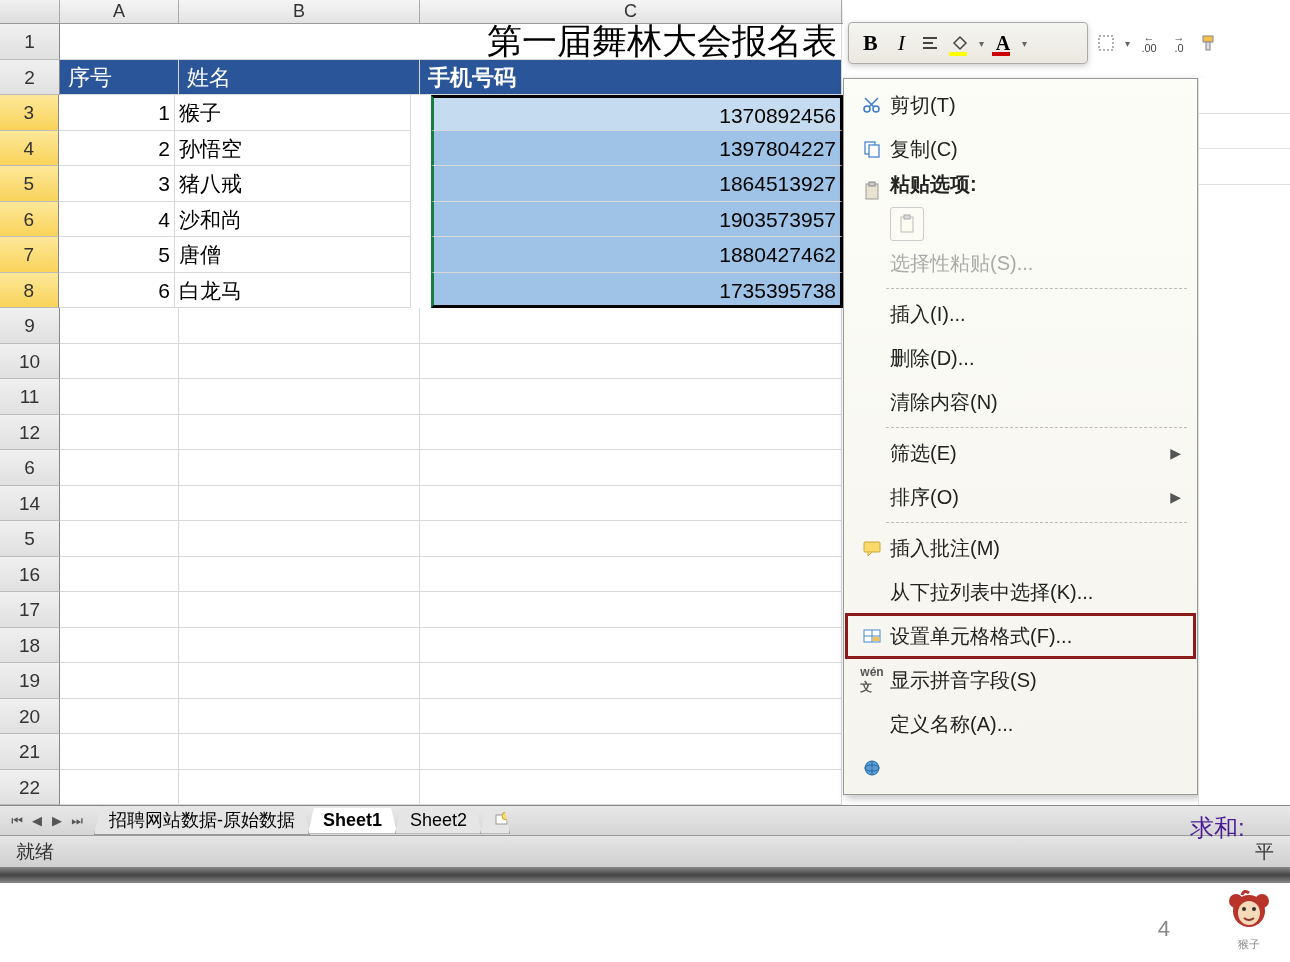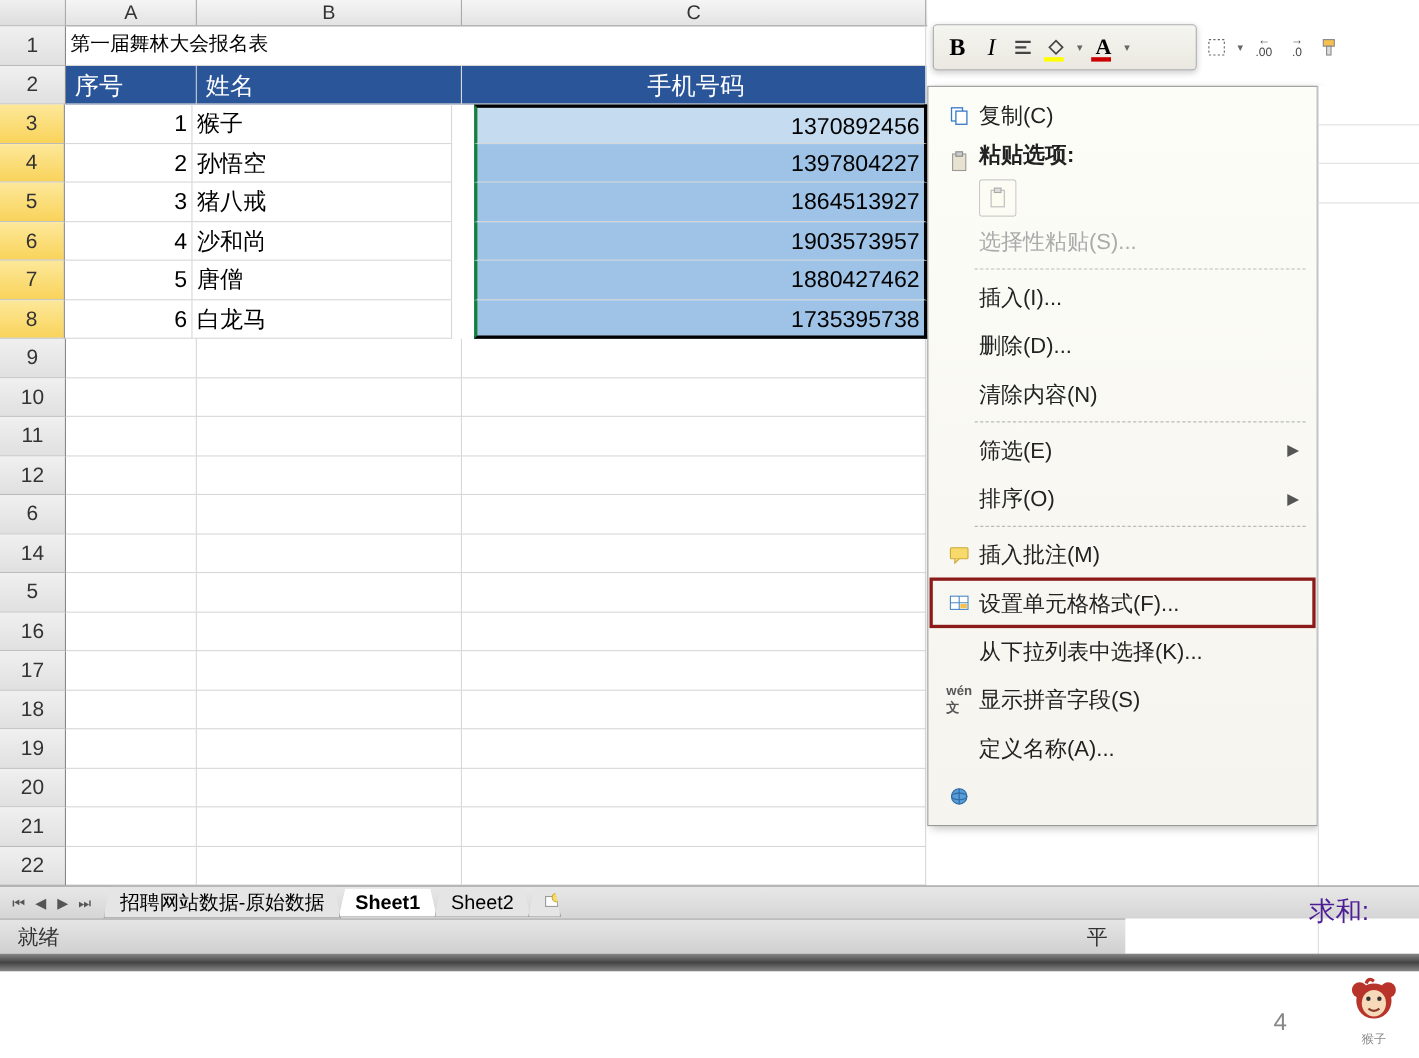--- a/index.html
+++ b/index.html
@@ -15,42 +15,42 @@
     
     .rows { }
     .row { display: flex; height: 35.5px; }
     .row-h { width: 60px; text-align: center; font-size: 19px; line-height: 35px; background: linear-gradient(#f0f0f0, #e0e0e0); border-right: 1px solid #888; border-bottom: 1px solid #bbb; color: #333; }
     .row-h.sel { background: linear-gradient(#fde89a, #f9d35a); }
     .cell { border-right: 1px solid #d8d8d8; border-bottom: 1px solid #d8d8d8; font-size: 21px; line-height: 35px; padding: 0 4px; overflow: hidden; white-space: nowrap; }
     .cell.ca { width: 119px; text-align: right; }
     .cell.cb { width: 241px; text-align: left; }
     .cell.cc { width: 422px; text-align: right; }
     
-    .title-row .cell { text-align: left; font-size: 18px; font-weight: normal; color: #000; font-family: Liberation Mono, monospace; }
+    .title-row .cell { text-align: right; font-size: 35px; font-weight: normal; color: #000; font-family: Liberation Serif, serif; }
     .title-merged { width: 782px; }
     
     .header-row .cell { background: #2a5599; color: #fff; font-size: 22px; text-align: left; padding-left: 8px; }
-    .header-row .cc { text-align: center; }
+    .header-row .cc { text-align: left; font-weight: bold; }
     
     .sel-range .cc { background: #9ec3e6; }
     .sel-first .cc { background: #c5dbef; }
     .sel-border-top { border-top: 3px solid #000; }
     .sel-border-left { border-left: 3px solid #15803d; margin-left: 20px; }
     .sel-border-right { border-right: 3px solid #000 !important; }
     .sel-border-bottom { border-bottom: 3px solid #000 !important; }
     
     
     .tabs-bar { position: absolute; top: 805px; left: 0; width: 1290px; height: 30px; background: linear-gradient(#e8e8e8, #d5d5d5); border-top: 1px solid #888; display: flex; align-items: center; font-size: 18px; }
     .tab-nav { display: flex; gap: 2px; padding: 0 8px; }
     .tab-nav-btn { width: 18px; height: 18px; display: flex; align-items: center; justify-content: center; cursor: pointer; color: #555; font-size: 13px; }
     .tab { padding: 2px 14px; background: #e5e5e5; border: 1px solid #999; border-top: none; cursor: pointer; clip-path: polygon(6px 0, calc(100% - 6px) 0, 100% 100%, 0 100%); margin-right: -2px; }
     .tab.active { background: #fff; font-weight: bold; }
     .new-tab { width: 30px; text-align: center; color: #888; }
     
-    .status-bar { position: absolute; top: 835px; left: 0; width: 1023px; height: 32px; background: linear-gradient(#e5e5e5, #d0d0d0); border-top: 1px solid #999; display: flex; align-items: center; padding: 0 16px; font-size: 19px; color: #333; justify-content: space-between;}
+    .status-bar { position: absolute; top: 835px; left: 0; width: 1290px; height: 32px; background: linear-gradient(#e5e5e5, #d0d0d0); border-top: 1px solid #999; display: flex; align-items: center; padding: 0 16px; font-size: 19px; color: #333; justify-content: space-between;}
     
     .bottom-stripe { position: absolute; top: 867px; left: 0; width: 1290px; height: 16px; background: linear-gradient(#888, #444, #888); }
     
     
     .mini-tb { position: absolute; top: 22px; left: 848px; width: 240px; height: 42px; background: linear-gradient(#f5f5f0, #eae8e0); border: 1px solid #aaa; border-radius: 4px; display: flex; align-items: center; gap: 8px; padding: 0 8px; font-family: "Times New Roman", serif; box-shadow: 0 2px 6px rgba(0,0,0,.2);}
     .tb-b { font-weight: bold; font-size: 22px; cursor: pointer; padding: 2px 6px; font-family:"Times New Roman"; }
     .tb-i { font-style: italic; font-size: 22px; cursor: pointer; padding: 2px 6px; font-family:"Times New Roman"; }
     .tb-ico { width: 22px; height: 22px; display: inline-flex; align-items: center; justify-content: center; cursor: pointer; }
     .tb-fill { position: relative; }
     .tb-fill::after { content: ''; position: absolute; bottom: -2px; left: 0; width: 18px; height: 4px; background: #ffff00; }
@@ -264,20 +264,31 @@
         <rect x="3" y="2" width="10" height="6" fill="#f5c04d" stroke="#888"></rect>
         <rect x="6" y="8" width="4" height="8" fill="#ddd" stroke="#888"></rect>
       </svg>
     </span>
 </div>
 
 <div class="ctx-menu">
   <div class="ctx-item">
     <span class="ctx-ico">
         <svg width="20" height="20">
+          <circle cx="5" cy="14" r="3" fill="none" stroke="#3a7bc8" stroke-width="1.5"></circle>
+          <circle cx="14" cy="14" r="3" fill="none" stroke="#3a7bc8" stroke-width="1.5"></circle>
+          <line x1="7" y1="12" x2="16" y2="3" stroke="#3a7bc8" stroke-width="1.5"></line>
+          <line x1="12" y1="12" x2="3" y2="3" stroke="#3a7bc8" stroke-width="1.5"></line>
+        </svg>
+      </span>
+    <span class="ctx-label">剪切(T)</span>
+  </div>
+  <div class="ctx-item">
+    <span class="ctx-ico">
+        <svg width="20" height="20">
           <rect x="3" y="3" width="10" height="12" fill="#fff" stroke="#3a7bc8" stroke-width="1.2"></rect>
           <rect x="7" y="6" width="10" height="12" fill="#fff" stroke="#3a7bc8" stroke-width="1.2"></rect>
         </svg>
       </span>
     <span class="ctx-label">复制(C)</span>
   </div>
   <div class="ctx-item ctx-paste-opt">
     <span class="ctx-ico" style="position:absolute;left:8px;top:10px;">
         <svg width="20" height="20">
           <rect x="4" y="3" width="12" height="15" fill="#e8e3d0" stroke="#999"></rect>
@@ -325,34 +336,34 @@
   <div class="ctx-sep"></div>
   <div class="ctx-item">
     <span class="ctx-ico">
         <svg width="20" height="20">
           <rect x="2" y="4" width="16" height="10" fill="#f8d96b" stroke="#c9a838" rx="1"></rect>
           <path d="M6 14 L6 18 L10 14" fill="#f8d96b" stroke="#c9a838"></path>
         </svg>
       </span>
     <span class="ctx-label">插入批注(M)</span>
   </div>
+  <div class="ctx-item">
+    <span class="ctx-ico"></span>
+    <span class="ctx-label">从下拉列表中选择(K)...</span>
+  </div>
   <div class="ctx-item ctx-highlight">
     <span class="ctx-ico">
         <svg width="20" height="20">
           <rect x="2" y="4" width="16" height="12" fill="#fff" stroke="#4a88c7"></rect>
           <line x1="2" y1="10" x2="18" y2="10" stroke="#4a88c7"></line>
           <line x1="10" y1="4" x2="10" y2="16" stroke="#4a88c7"></line>
           <rect x="11" y="11" width="6" height="4" fill="#f5c04d"></rect>
         </svg>
       </span>
     <span class="ctx-label">设置单元格格式(F)...</span>
-  </div>
-  <div class="ctx-item">
-    <span class="ctx-ico"></span>
-    <span class="ctx-label">从下拉列表中选择(K)...</span>
   </div>
   <div class="ctx-item">
     <span class="ctx-ico" style="font-size:12px;color:#555;font-weight:bold;">wén<br>文</span>
     <span class="ctx-label">显示拼音字段(S)</span>
   </div>
   <div class="ctx-item">
     <span class="ctx-ico"></span>
     <span class="ctx-label">定义名称(A)...</span>
   </div>
   <div class="ctx-item">

